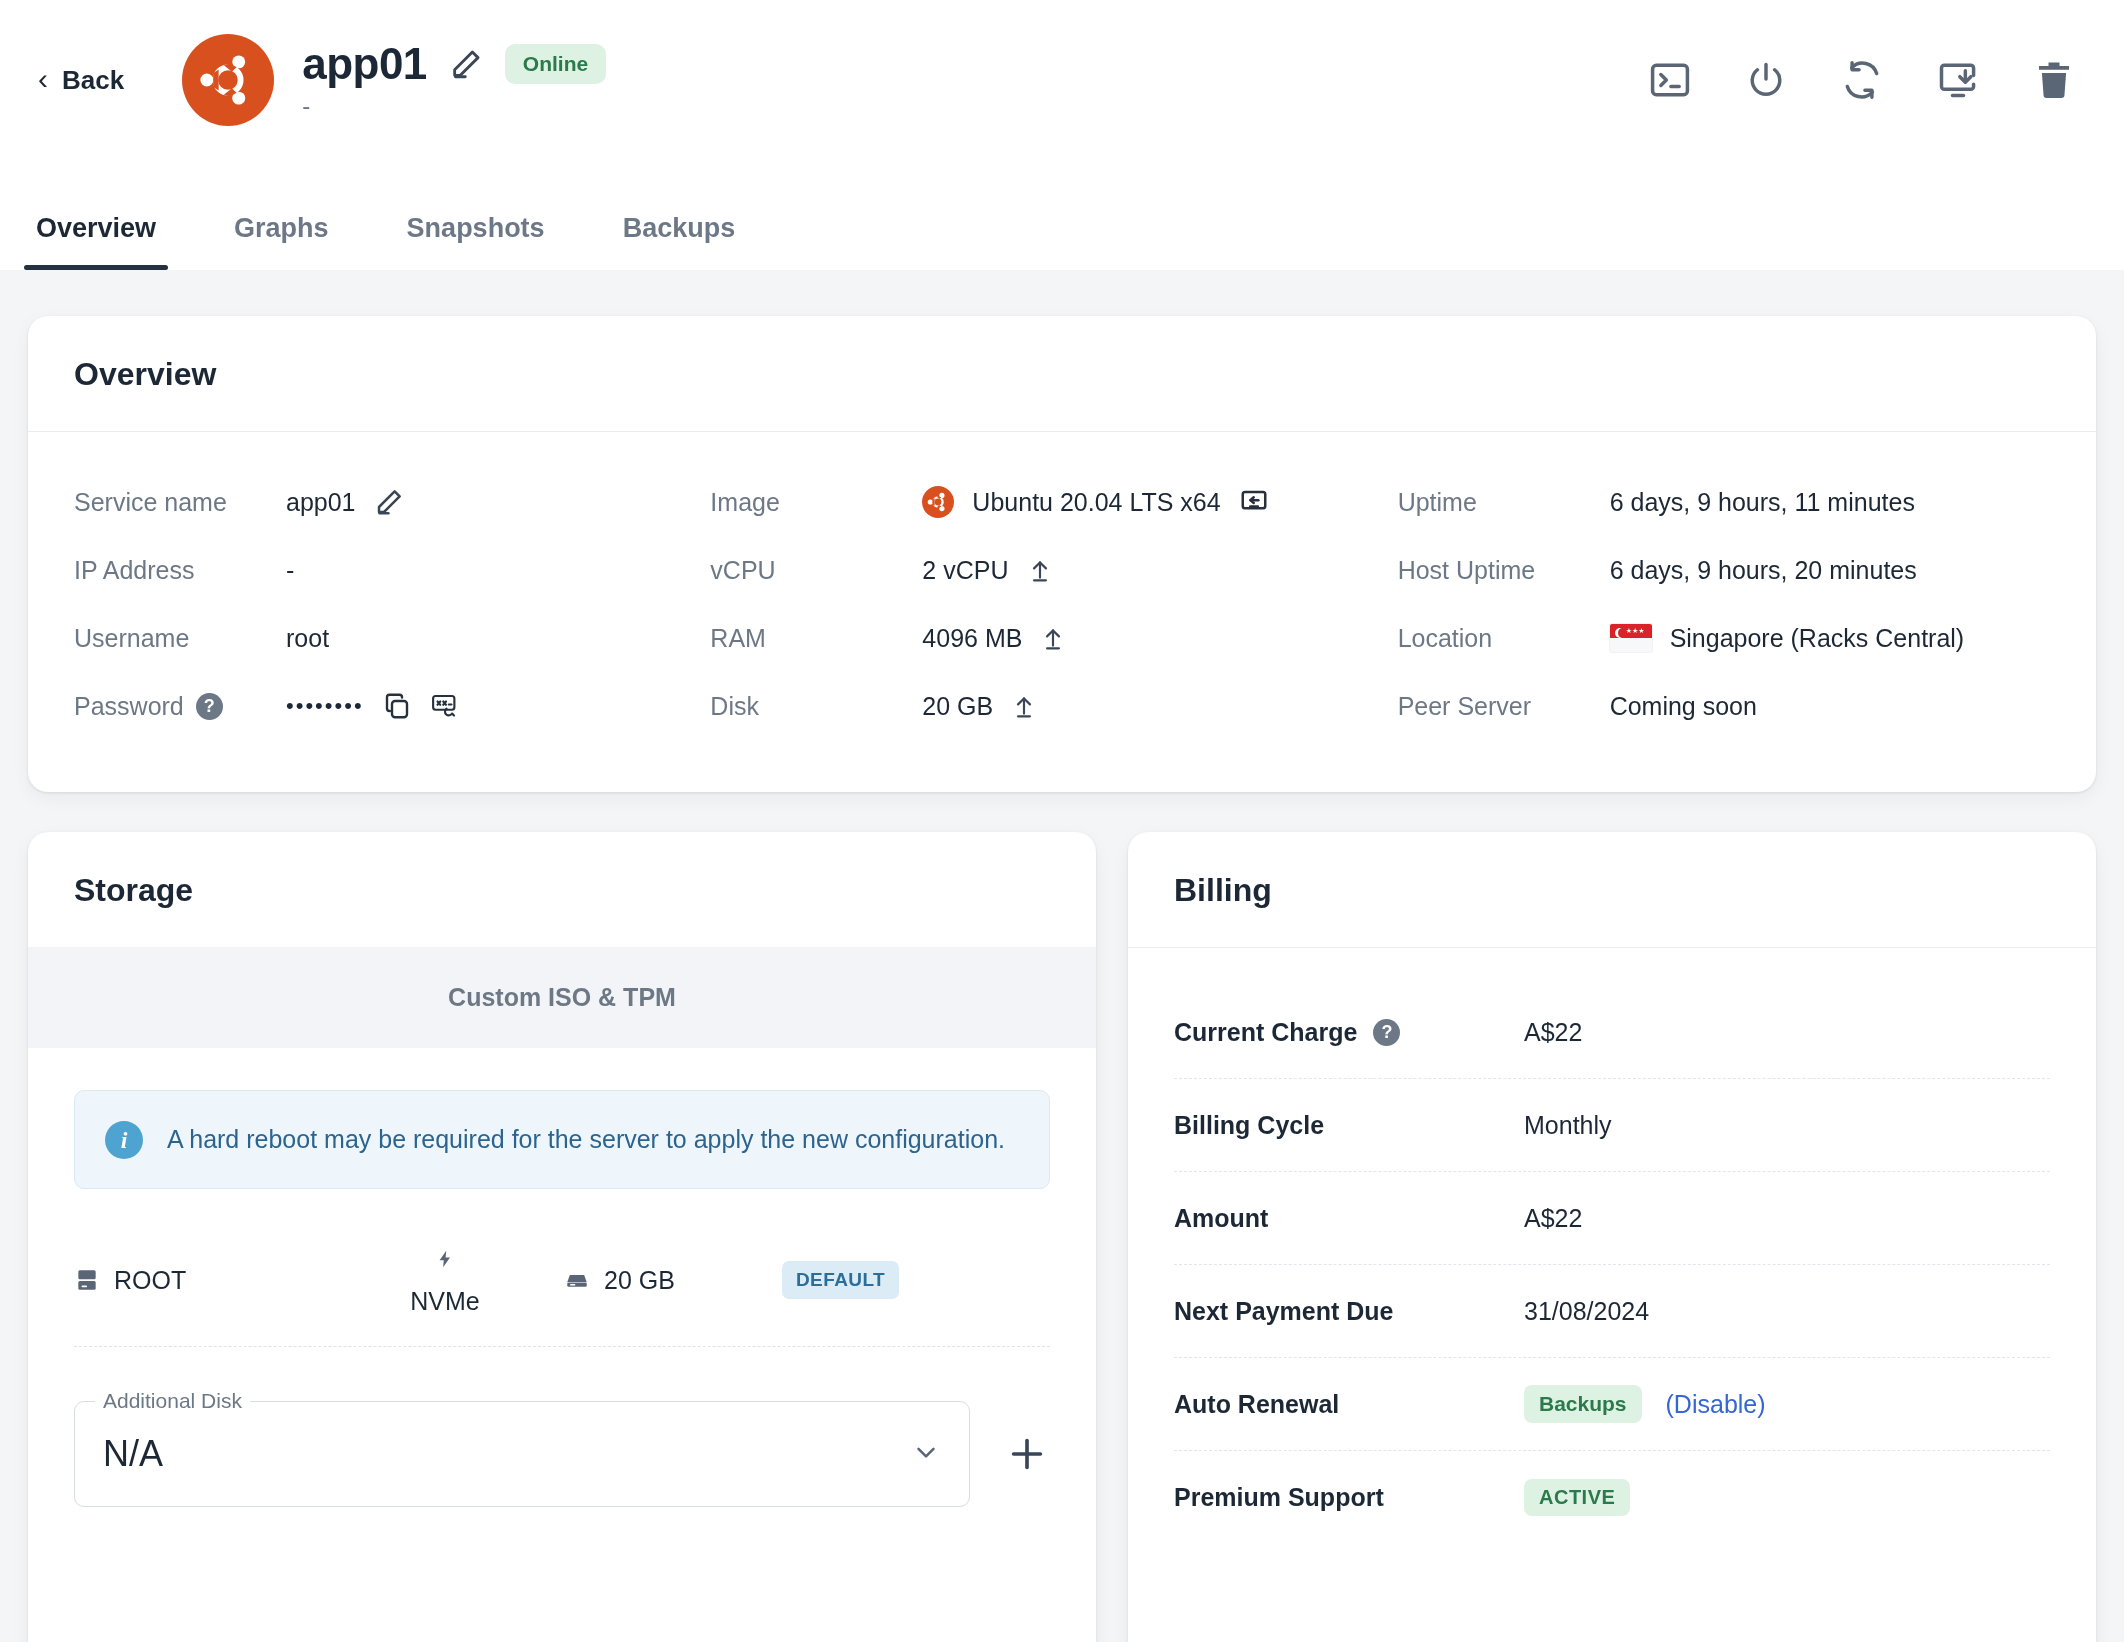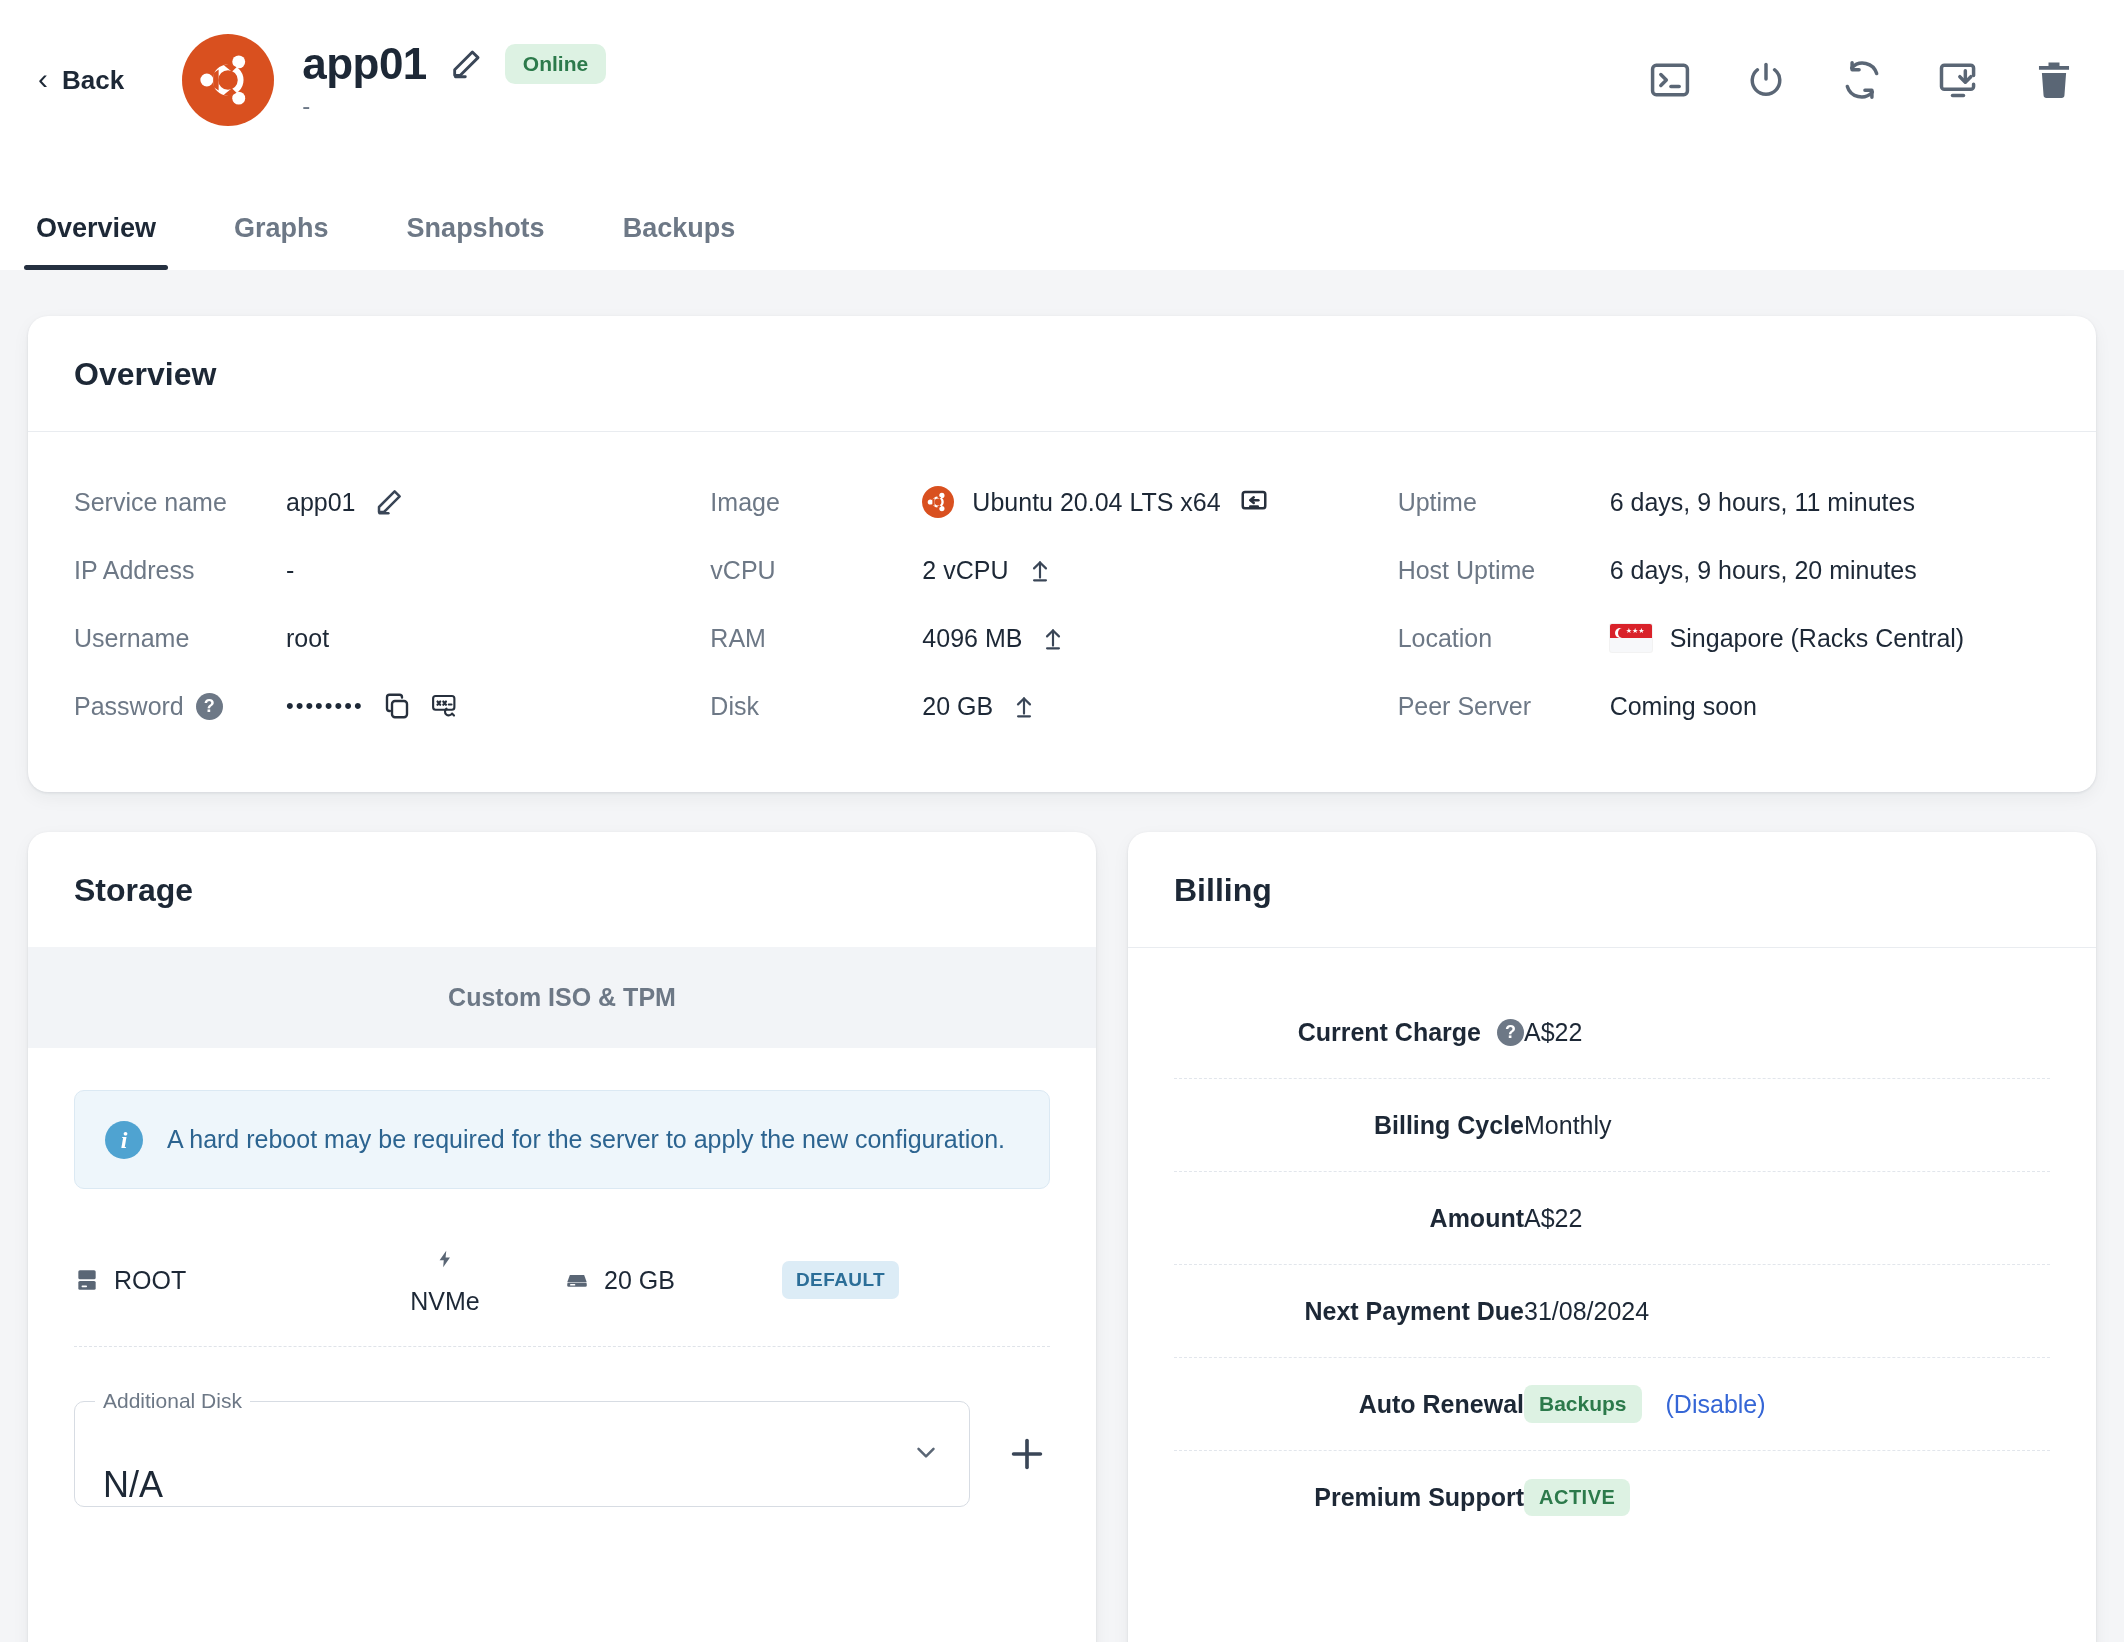--- a/index.html
+++ b/index.html
@@ -155,41 +155,41 @@
   .disk-cell.c3 { width:218px; }
   .disk-cell svg { flex:none; }
   .chip-default {
     background:#dcecf6; color:#2b6e98; font-size:19px; font-weight:700;
     letter-spacing:.4px; padding:8px 14px; border-radius:7px;
   }
   .field-wrap { display:flex; align-items:center; gap:34px; margin-top:54px; }
   .outlined {
     position:relative; flex:1;
     border:1px solid #d7dce3; border-radius:10px;
-    height:104px; display:flex; align-items:flex-end;
+    height:104px; display:flex; align-items:center;
     padding: 0 28px; cursor:pointer; background:#fff;
   }
   .outlined .legend {
     position:absolute; top:-13px; left:20px; background:#fff;
     padding: 0 8px; font-size:21px; color:#6d7886;
   }
   .outlined .value { font-size:36px; color:#1d2836; }
   .outlined .caret { position:absolute; right:28px; top:50%; transform:translateY(-50%); }
   .plus-btn { width:46px; height:46px; cursor:pointer; flex:none; }
 
   
   .billing-body { padding: 38px 46px 46px 46px; }
   .bill-row {
     display:flex; align-items:center; height:92px;
     border-bottom:1px dashed #e2e6ec;
   }
   .bill-row:last-of-type { border-bottom:none; }
   .bill-label {
     width:350px; flex:none; font-size:25px; font-weight:700; color:#1d2836;
-    display:flex; align-items:center; gap:16px;justify-content:flex-end;
+    display:flex; align-items:center; gap:16px;
   }
   .bill-val { font-size:25px; color:#1d2836; display:flex; align-items:center; gap:24px;}
   .chip-green {
     background:#ddf2e3; color:#2c7a4b; font-size:21px; font-weight:700;
     padding:7px 15px; border-radius:8px;
   }
   .chip-green.caps { font-size:20px; letter-spacing:.5px; }
   .link-blue { color:#3566d6; font-size:25px; cursor:pointer; }
   .btn-row { display:flex; gap:32px; padding: 56px 46px 54px 46px; }
 </style>

